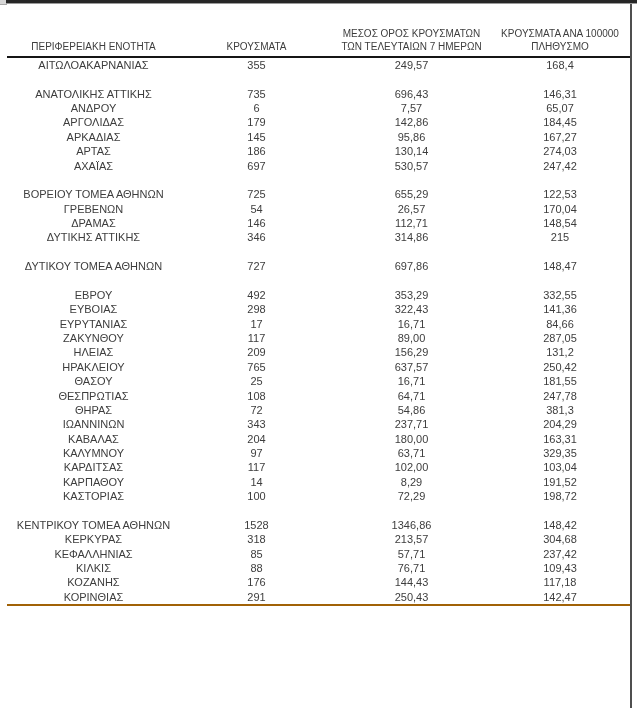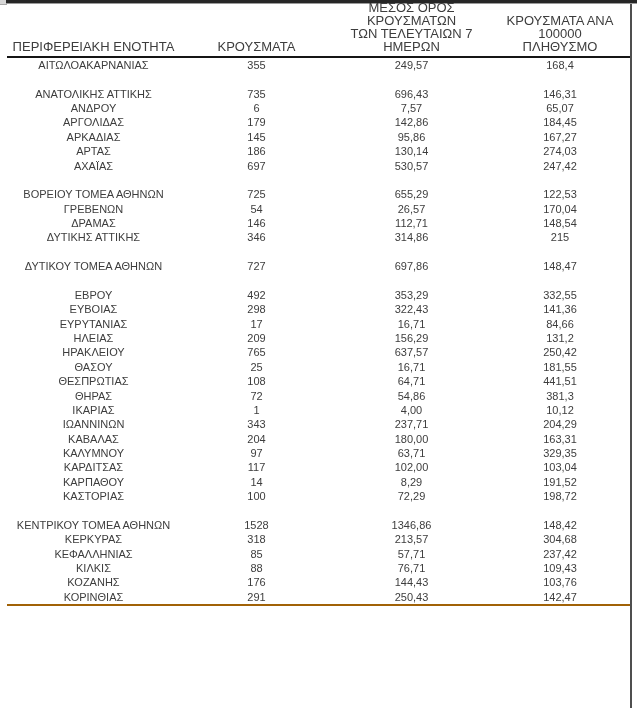--- a/index.html
+++ b/index.html
@@ -31,21 +31,21 @@
     table-layout: fixed;
   }
   table.report col.c1 { width: 173px; }
   table.report col.c2 { width: 153px; }
   table.report col.c3 { width: 157px; }
   table.report col.c4 { width: 140px; }
   table.report th {
     height: 57px;
     vertical-align: bottom;
     font-weight: normal;
-    font-size: 13px;
+    font-size: 10px;
     line-height: 13px;
     color: #3d3d3d;
     text-align: center;
     padding: 0 0 3px 0;
     border-bottom: 2px solid #151515;
   }
   table.report td {
     height: 14.37px;
     font-size: 11px;
     line-height: 14.37px;
@@ -199,20 +199,26 @@
     <td>322,43</td>
     <td>141,36</td>
   </tr>
       <tr>
     <td>ΕΥΡΥΤΑΝΙΑΣ</td>
     <td>17</td>
     <td>16,71</td>
     <td>84,66</td>
   </tr>
       <tr>
+    <td>ΖΑΚΥΝΘΟΥ</td>
+    <td>117</td>
+    <td>89,00</td>
+    <td>287,05</td>
+  </tr>
+      <tr>
     <td>ΗΛΕΙΑΣ</td>
     <td>209</td>
     <td>156,29</td>
     <td>131,2</td>
   </tr>
       <tr>
     <td>ΗΡΑΚΛΕΙΟΥ</td>
     <td>765</td>
     <td>637,57</td>
     <td>250,42</td>
@@ -220,35 +226,29 @@
       <tr>
     <td>ΘΑΣΟΥ</td>
     <td>25</td>
     <td>16,71</td>
     <td>181,55</td>
   </tr>
       <tr>
     <td>ΘΕΣΠΡΩΤΙΑΣ</td>
     <td>108</td>
     <td>64,71</td>
-    <td>441,51</td>
+    <td>247,78</td>
   </tr>
       <tr>
     <td>ΘΗΡΑΣ</td>
     <td>72</td>
     <td>54,86</td>
     <td>381,3</td>
   </tr>
       <tr>
-    <td>ΙΚΑΡΙΑΣ</td>
-    <td>1</td>
-    <td>4,00</td>
-    <td>10,12</td>
-  </tr>
-      <tr>
     <td>ΙΩΑΝΝΙΝΩΝ</td>
     <td>343</td>
     <td>237,71</td>
     <td>204,29</td>
   </tr>
       <tr>
     <td>ΚΑΒΑΛΑΣ</td>
     <td>204</td>
     <td>180,00</td>
     <td>163,31</td>
@@ -304,21 +304,21 @@
       <tr>
     <td>ΚΙΛΚΙΣ</td>
     <td>88</td>
     <td>76,71</td>
     <td>109,43</td>
   </tr>
       <tr>
     <td>ΚΟΖΑΝΗΣ</td>
     <td>176</td>
     <td>144,43</td>
-    <td>103,76</td>
+    <td>117,18</td>
   </tr>
       <tr>
     <td>ΚΟΡΙΝΘΙΑΣ</td>
     <td>291</td>
     <td>250,43</td>
     <td>142,47</td>
   </tr>
     </tbody>
 </table>
 

